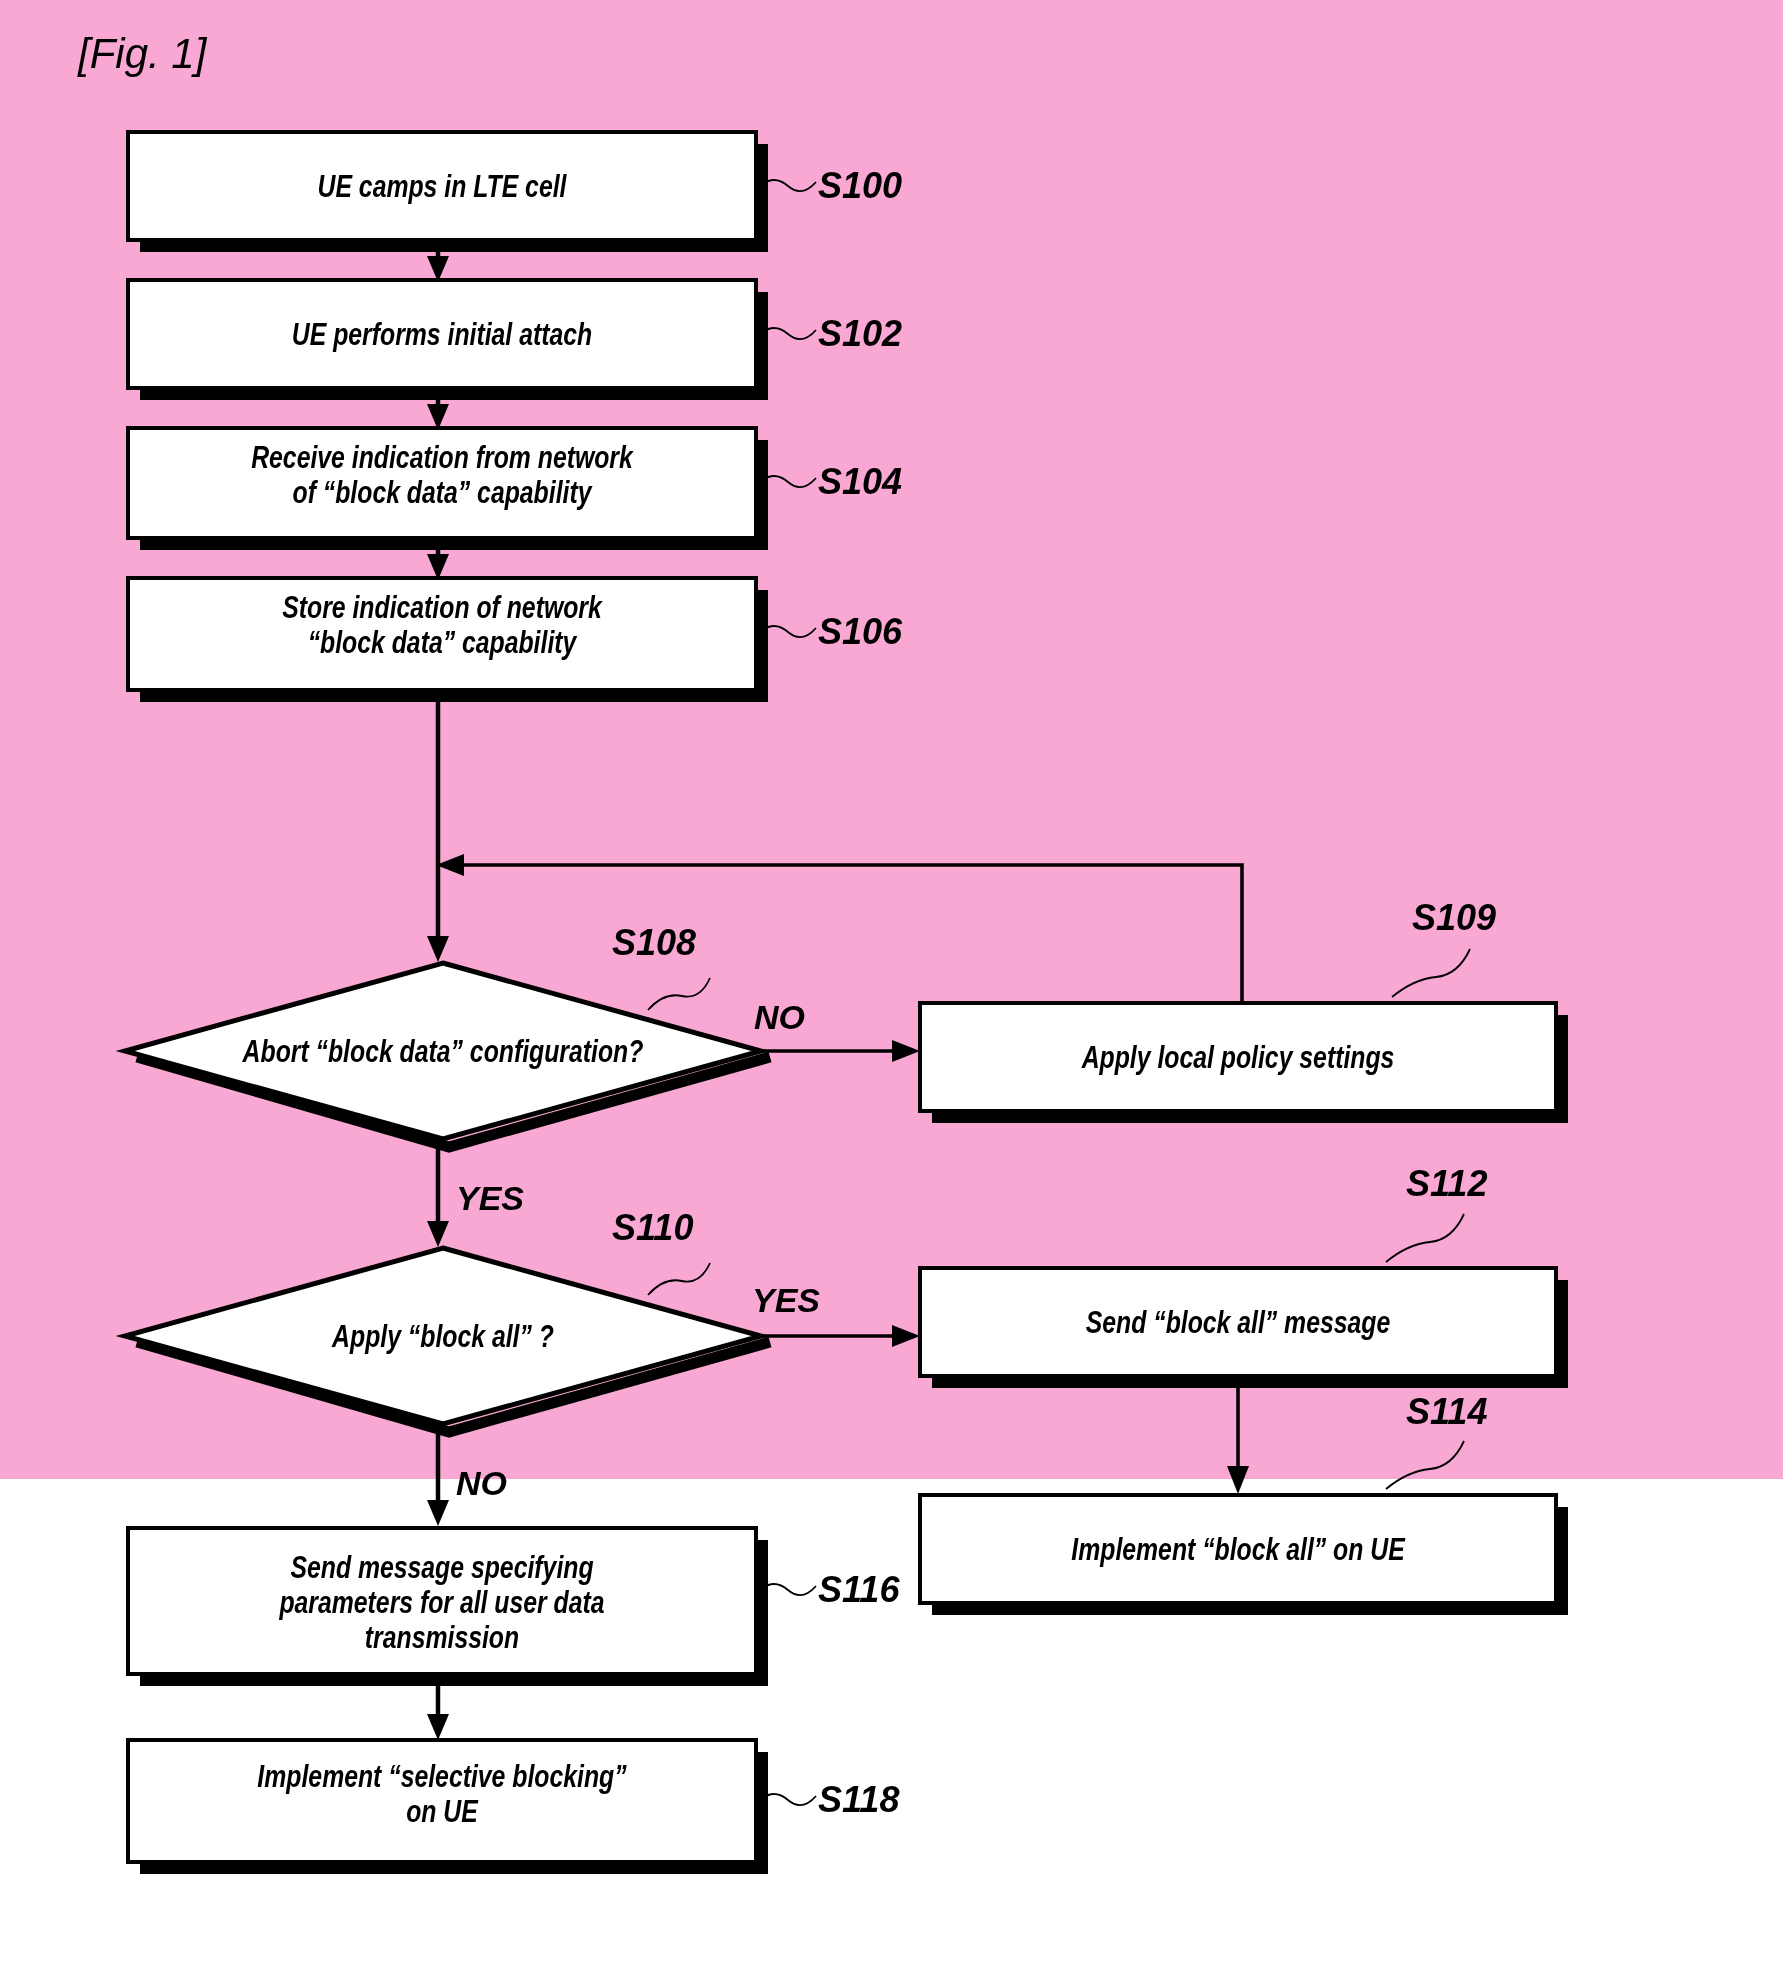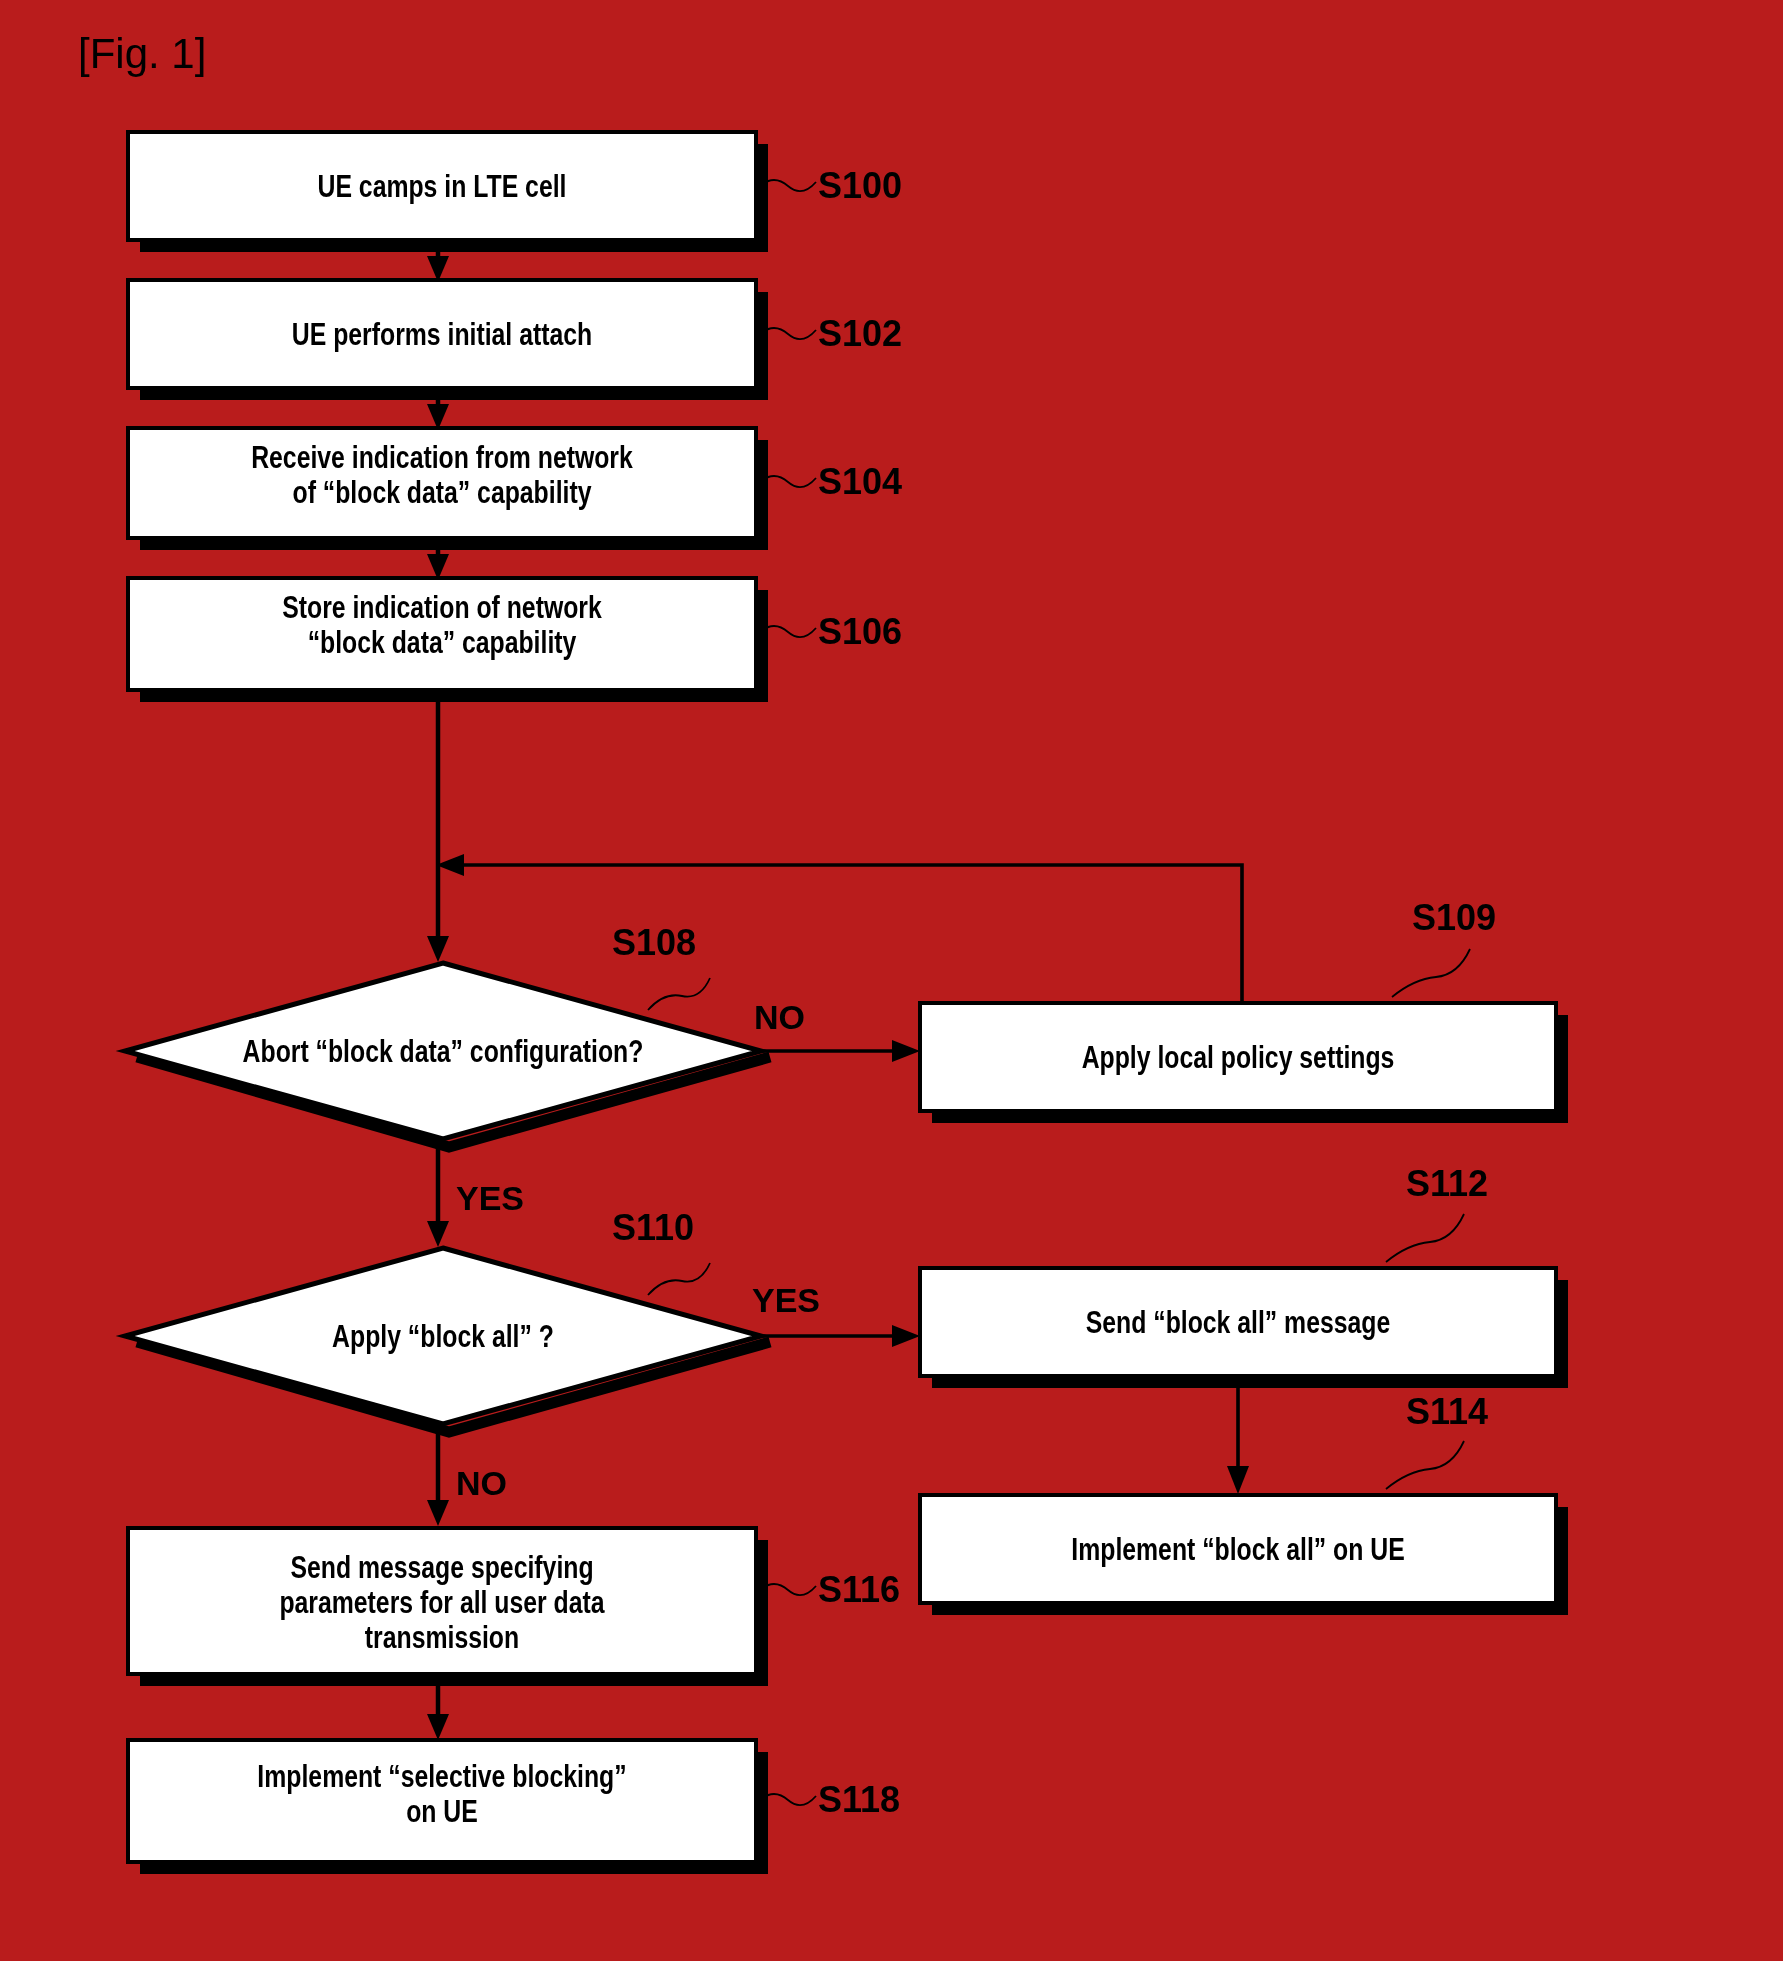--- a/index.html
+++ b/index.html
@@ -10,22 +10,23 @@
   }
   body {
     width: 1783px;
     height: 1961px;
     overflow: hidden;
     font-family: "Liberation Sans", "DejaVu Sans", sans-serif;
   }
   #figure-root {
     position: relative;
     width: 1783px;
-    height: 1961px;
-    background: #b91c1c;
+    height: 1479px;
+    background: #f9a8d4;
+    font-style: italic;
   }
   svg#flow {
     position: absolute;
     left: 0;
     top: 0;
     width: 1783px;
     height: 1961px;
     display: block;
   }
   

